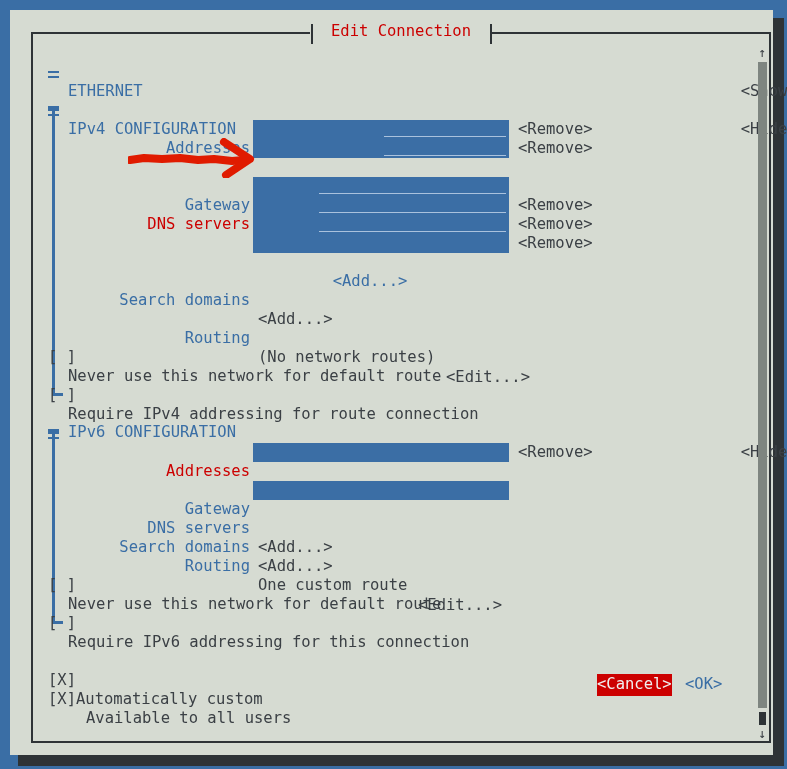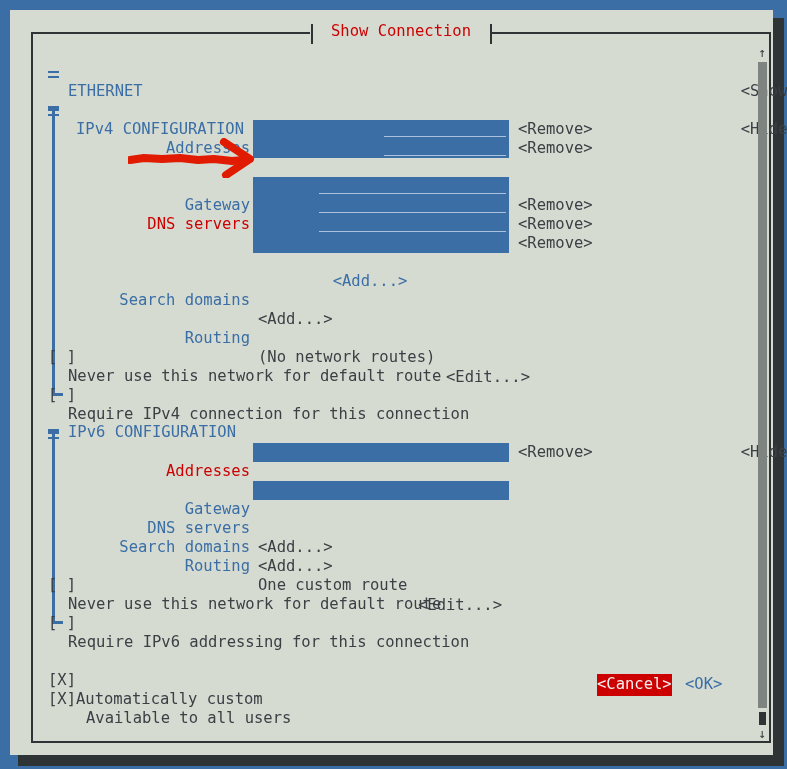--- a/index.html
+++ b/index.html
@@ -220,41 +220,41 @@
 <body>
 
 <div id="desktop">
   <div id="shadow"></div>
   <div id="window">
 
     <div id="frame"></div>
     <div id="title-gap"></div>
     <div id="title-left-tick"></div>
     <div id="title-right-tick"></div>
-    <div id="win-title">Show Connection</div>
+    <div id="win-title">Edit Connection</div>
 
     <div id="content">
 
       <div class="tree-eq" style="left:6px; top:27px;"></div>
       <div class="tree-eq" style="left:6px; top:32px;"></div>
       <div class="row" style="top:19px;">
         <span style="position:absolute;left:26px;" class="lbl">ETHERNET</span>
       </div>
       <div class="row" style="top:19px; left:624px;">
         <span class="dark">&lt;Show&gt;</span>
       </div>
 
       <div class="tree-eq" style="left:6px; top:65px;"></div>
       <div class="tree-eq" style="left:6px; top:70px;"></div>
       <div class="tree-cap" style="left:6px; top:62px;"></div>
       <div class="tree-vline" style="left:10px; top:62px; height:290px;"></div>
       <div class="tree-foot" style="left:10px; top:349px;"></div>
 
       <div class="row" style="top:57px;">
-        <span style="position:absolute;left:34px;" class="lbl">IPv4 CONFIGURATION</span>
+        <span style="position:absolute;left:26px;" class="lbl">IPv4 CONFIGURATION</span>
         <span style="position:absolute;left:216px;" class="dark">&lt;Manual&gt;</span>
       </div>
       <div class="row" style="top:57px; left:624px;">
         <span class="dark">&lt;Hide&gt;</span>
       </div>
 
       <div class="row" style="top:76px;">
         <span class="label-col lbl">Addresses</span>
       </div>
       <div class="field" style="left:211px; top:76px; width:256px;">
@@ -316,21 +316,21 @@
         <span style="position:absolute;left:404px;" class="dark">&lt;Edit...&gt;</span>
       </div>
 
       <div class="row" style="top:285px;">
         <span class="cbrow0">[ ]</span>
         <span class="cbrow">Never use this network for default route</span>
       </div>
 
       <div class="row" style="top:323px;">
         <span class="cbrow0">[ ]</span>
-        <span class="cbrow">Require IPv4 connection for this connection</span>
+        <span class="cbrow">Require IPv4 addressing for route connection</span>
       </div>
 
       <div class="tree-eq" style="left:6px; top:388px;"></div>
       <div class="tree-eq" style="left:6px; top:393px;"></div>
       <div class="tree-cap" style="left:6px; top:385px;"></div>
       <div class="tree-vline" style="left:10px; top:385px; height:195px;"></div>
       <div class="tree-foot" style="left:10px; top:577px;"></div>
 
       <div class="row" style="top:360px;">
         <span style="position:absolute;left:26px;" class="lbl">IPv6 CONFIGURATION</span>

